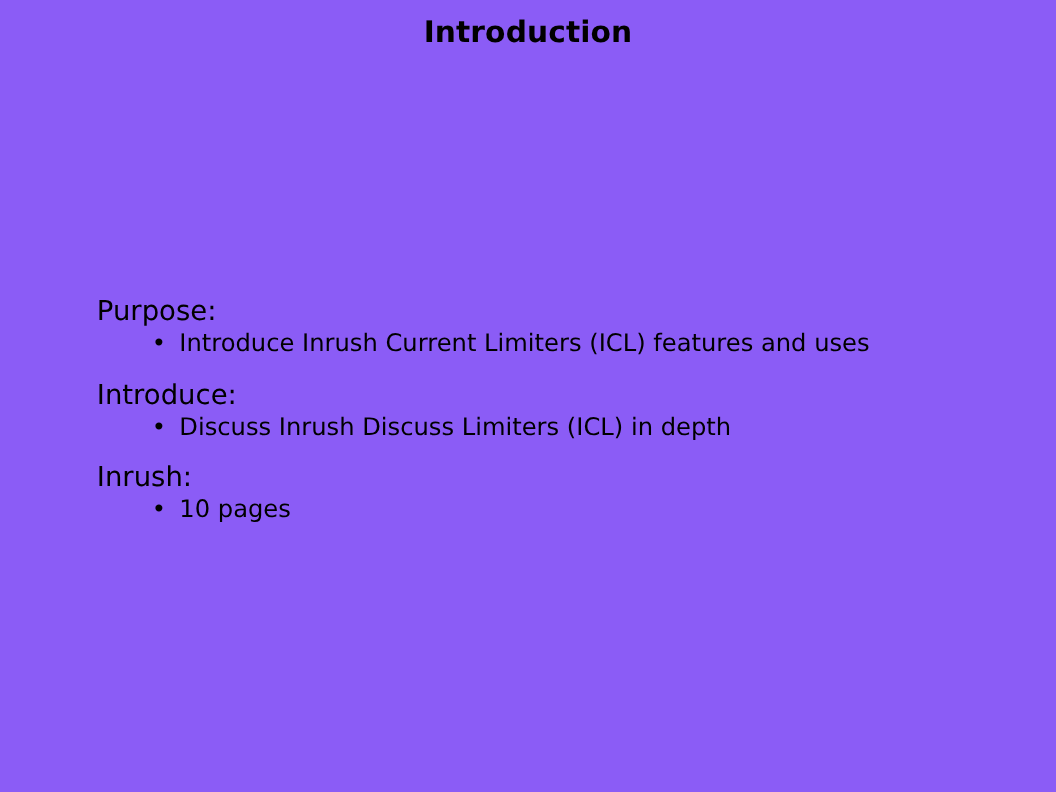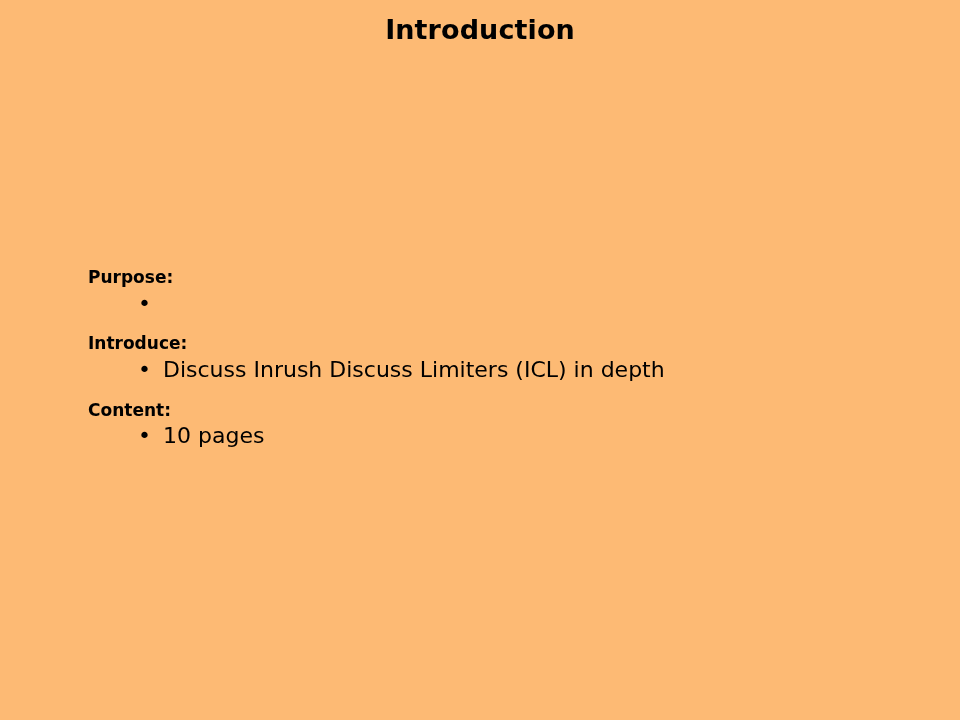--- a/index.html
+++ b/index.html
@@ -12,21 +12,21 @@
     height: 720px;
     background: #ffffff;
     font-family: "DejaVu Sans", "Liberation Sans", sans-serif;
     color: #000000;
     overflow: hidden;
   }
   .slide {
     position: relative;
     width: 960px;
     height: 720px;
-    background: #fdba74;
+    background: #8b5cf6;
   }
   .slide-title {
     position: absolute;
     top: 14px;
     left: 0;
     width: 960px;
     text-align: center;
     font-size: 27px;
     font-weight: bold;
     letter-spacing: 0.1px;
@@ -39,22 +39,22 @@
     left: 88px;
     width: 850px;
   }
   .section {
     margin-bottom: 16px;
   }
   .section:last-child {
     margin-bottom: 0;
   }
   .section-heading {
-    font-size: 17px;
-    font-weight: bold;
+    font-size: 25px;
+    font-weight: normal;
     line-height: 1.16;
     margin: 0 0 2px 0;
     color: #000000;
     white-space: nowrap;
   }
   .bullet-list {
     list-style: none;
     margin: 0;
     padding: 0;
   }
@@ -88,36 +88,37 @@
 
   <div class="slide-title">Introduction</div>
 
   <div class="body-block">
 
     <div class="section">
       <div class="section-heading">Purpose:</div>
       <ul class="bullet-list">
         <li class="bullet-item">
           <span class="bullet-marker">•</span>
+          <span class="bullet-text">Introduce Inrush Current Limiters (ICL) features and uses</span>
         </li>
       </ul>
     </div>
 
     <div class="section">
       <div class="section-heading">Introduce:</div>
       <ul class="bullet-list">
         <li class="bullet-item">
           <span class="bullet-marker">•</span>
           <span class="bullet-text">Discuss Inrush Discuss Limiters (ICL) in depth</span>
         </li>
       </ul>
     </div>
 
     <div class="section">
-      <div class="section-heading">Content:</div>
+      <div class="section-heading">Inrush:</div>
       <ul class="bullet-list">
         <li class="bullet-item">
           <span class="bullet-marker">•</span>
           <span class="bullet-text">10 pages</span>
         </li>
       </ul>
     </div>
 
   </div>
 </div>

